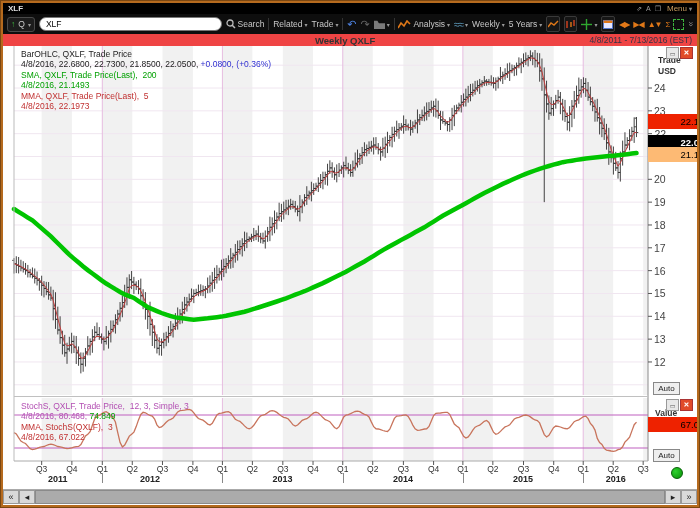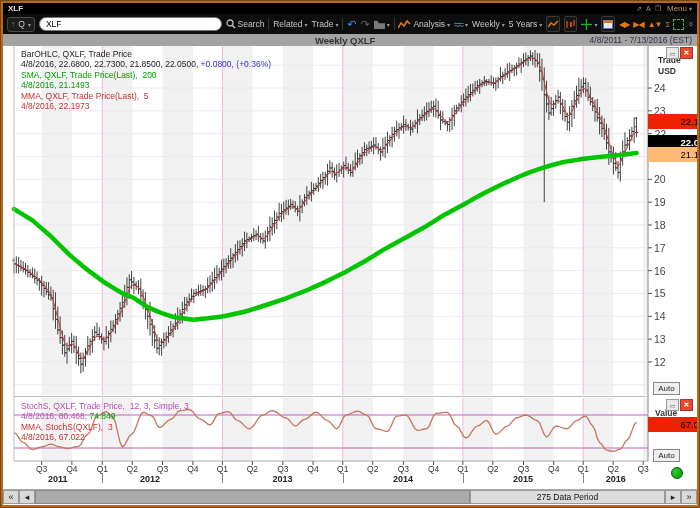--- a/index.html
+++ b/index.html
@@ -21,21 +21,21 @@
   .tb-item{display:flex;align-items:center;gap:2px;cursor:default;}
   .ico-btn{width:15px;height:14px;border:1px solid #3a3a3a;border-radius:2px;background:#161616;display:flex;align-items:center;justify-content:center;}
   .glyph-or{color:#e07818;font-size:8px;letter-spacing:-1px;}
   .undo{color:#4f86e8;font-size:11px;line-height:10px;}
   .redo{color:#666;font-size:11px;line-height:10px;}
   .waves{color:#5f9ec0;font-size:10px;letter-spacing:-1px;}
   .overflow{color:#888;display:inline-block;transform:rotate(90deg);font-size:9px;}
   .greenbox{width:11px;height:9px;border:1px dashed #3db53d;}
   
   .chart-area{position:relative;flex:1;background:#fff;overflow:hidden;font-family:"Liberation Sans",sans-serif;}
-  .chart-header{position:absolute;left:0;top:0;width:100%;height:12px;background:#a3a3a3;}
+  .chart-header{position:absolute;left:0;top:0;width:100%;height:12px;background:#ef4444;}
   .chart-title{position:absolute;left:50%;top:1px;transform:translateX(-58%);font-size:9.5px;font-weight:bold;color:#333;}
   .chart-range{position:absolute;right:5px;top:1px;font-size:8.5px;color:#333346;}
   svg.layer{position:absolute;left:0;top:0;}
   .legend{position:absolute;font-size:8.5px;line-height:10.4px;white-space:pre;}
   #main-legend{left:18px;top:15px;}
   #stoch-legend{left:18px;top:367px;}
   .axis-head{position:absolute;font-size:8.5px;font-weight:bold;color:#333;line-height:11px;}
   #price-head{left:655px;top:21px;}
   #value-head{left:652px;top:374px;}
   .tick-label{position:absolute;font-size:10.5px;color:#444;}
@@ -1094,21 +1094,20 @@
     <div class="auto-btn" style="top:415px;">Auto</div>
 
     <div class="callout" id="stoch-callout" style="top: 383.15px; background: rgb(238, 34, 0); color: rgb(0, 0, 0);">67.022</div>
 
     <div id="green-dot"></div>
 
     <div id="scrollbar">
       <div class="sb-btn">«</div>
       <div class="sb-btn">◂</div>
       <div class="sb-thumb"></div>
-      <div class="sb-period">275 Data Period</div>
       <div class="sb-btn">▸</div>
       <div class="sb-btn">»</div>
     </div>
   <div class="tick-label" style="left: 651px; top: 48px;">24</div>
         <div class="tick-label" style="left: 651px; top: 70.83px;">23</div>
         <div class="tick-label" style="left: 651px; top: 93.66px; font-style: italic;">22</div>
         <div class="tick-label" style="left: 651px; top: 116.49px;">21</div>
         <div class="tick-label" style="left: 651px; top: 139.32px;">20</div>
         <div class="tick-label" style="left: 651px; top: 162.15px;">19</div>
         <div class="tick-label" style="left: 651px; top: 184.98px;">18</div>

